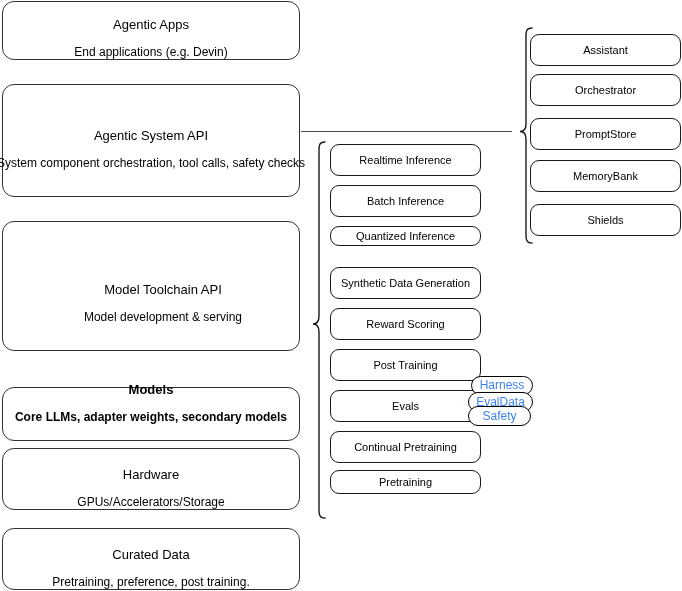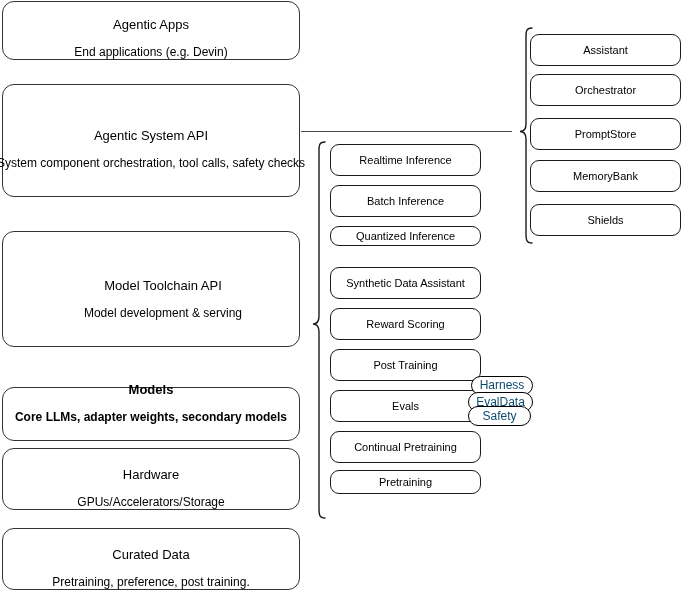--- a/index.html
+++ b/index.html
@@ -68,21 +68,21 @@
     position: absolute;
     box-sizing: border-box;
     border: 1px solid #000000;
     border-radius: 12px;
     background: #ffffff;
     display: flex;
     align-items: center;
     justify-content: center;
     font-size: 12px;
     line-height: 13px;
-    color: #0c4a6e;
+    color: #3b82f6;
     white-space: nowrap;
     z-index: 5;
   }
   
   .connector-line {
     position: absolute;
     background: #4d4d4d;
     height: 1px;
   }
   .bracket {
@@ -99,21 +99,21 @@
   <div class="layer-box" style="left:2px; top:1px; width:298px; height:59px;">
     <div class="layer-title">Agentic Apps</div>
     <div class="layer-sub">End applications (e.g. Devin)</div>
   </div>
 
   <div class="layer-box shift-up-1" style="left:2px; top:84px; width:298px; height:113px;">
     <div class="layer-title">Agentic System API</div>
     <div class="layer-sub">System component orchestration, tool calls, safety checks</div>
   </div>
 
-  <div class="layer-box shift-up-1" style="left:2px; top:231px; width:298px; height:116px;padding-left:24px;">
+  <div class="layer-box shift-up-1" style="left:2px; top:221px; width:298px; height:130px;padding-left:24px;">
     <div class="layer-title">Model Toolchain API</div>
     <div class="layer-sub">Model development &amp; serving</div>
   </div>
 
   <div class="layer-box shift-up-2" style="left:2px; top:387px; width:298px; height:54px;font-weight:bold;">
     <div class="layer-title">Models</div>
     <div class="layer-sub">Core LLMs, adapter weights, secondary models</div>
   </div>
 
   <div class="layer-box" style="left:2px; top:448px; width:298px; height:62px;">
@@ -143,21 +143,21 @@
   <div class="chip" style="left:330px; top:144px; width:151px; height:32px;">
     <span>Realtime Inference</span>
   </div>
   <div class="chip" style="left:330px; top:185px; width:151px; height:32px;">
     <span>Batch Inference</span>
   </div>
   <div class="chip" style="left:330px; top:226px; width:151px; height:20px;">
     <span>Quantized Inference</span>
   </div>
   <div class="chip" style="left:330px; top:267px; width:151px; height:32px;">
-    <span>Synthetic Data Assistant</span>
+    <span>Synthetic Data Generation</span>
   </div>
   <div class="chip" style="left:330px; top:308px; width:151px; height:32px;">
     <span>Reward Scoring</span>
   </div>
   <div class="chip" style="left:330px; top:349px; width:151px; height:32px;">
     <span>Post Training</span>
   </div>
   <div class="chip" style="left:330px; top:431px; width:151px; height:32px;">
     <span>Continual Pretraining</span>
   </div>

